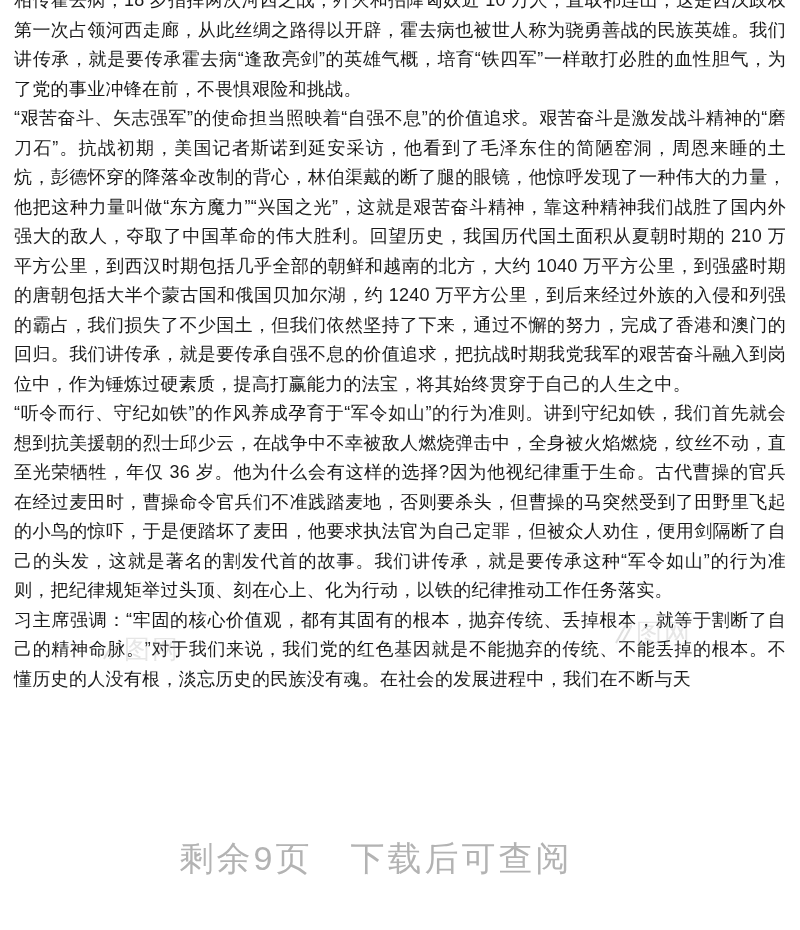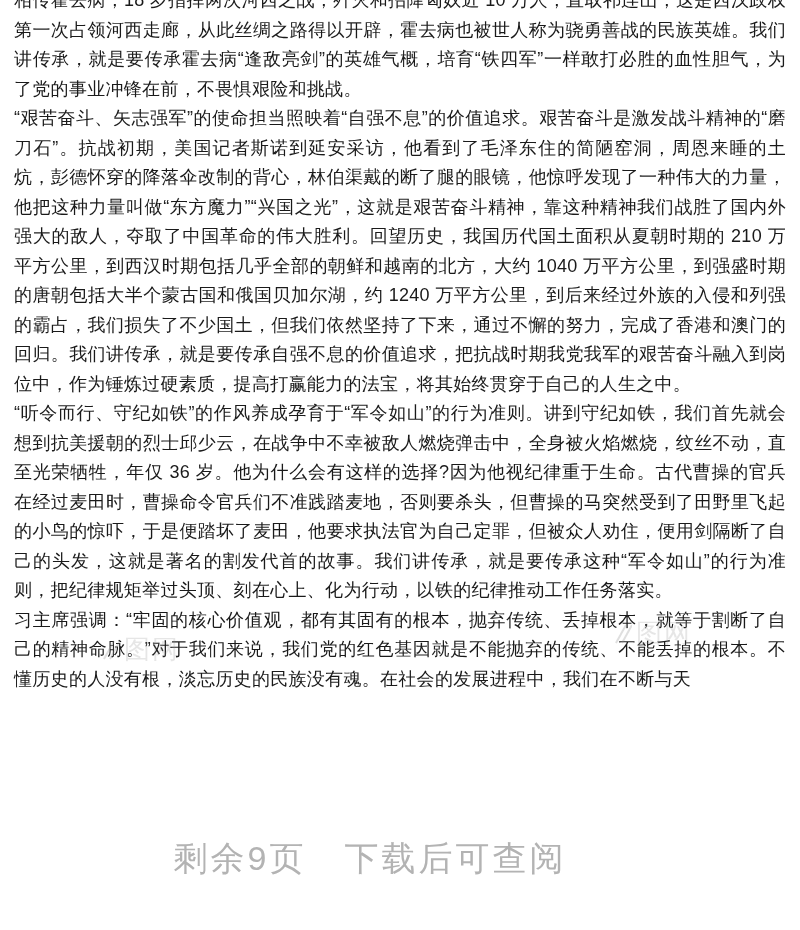--- a/index.html
+++ b/index.html
@@ -56,20 +56,21 @@
   .footer-notice {
     position: absolute;
     top: 836px;
     left: 0;
     width: 740px;
     text-align: center;
     color: #b3b3b3;
     font-size: 34px;
     letter-spacing: 3px;
     white-space: nowrap;
+    padding-left: 6px;
   }
   .footer-notice .hint {
     margin-left: 38px;
   }
 </style>
 </head>
 <body>
 
 <div class="doc">
 

